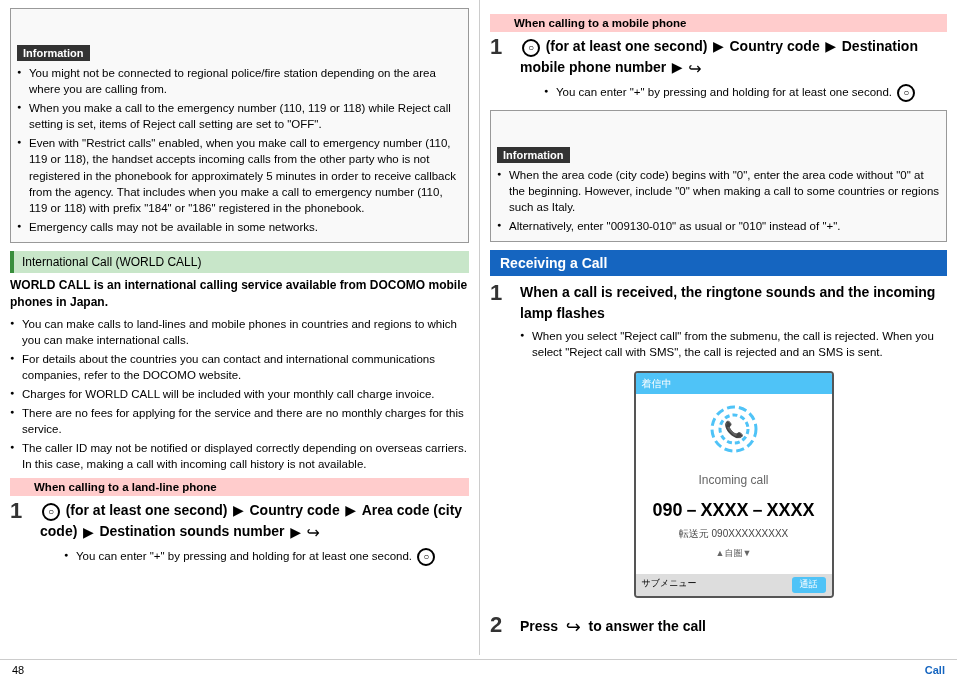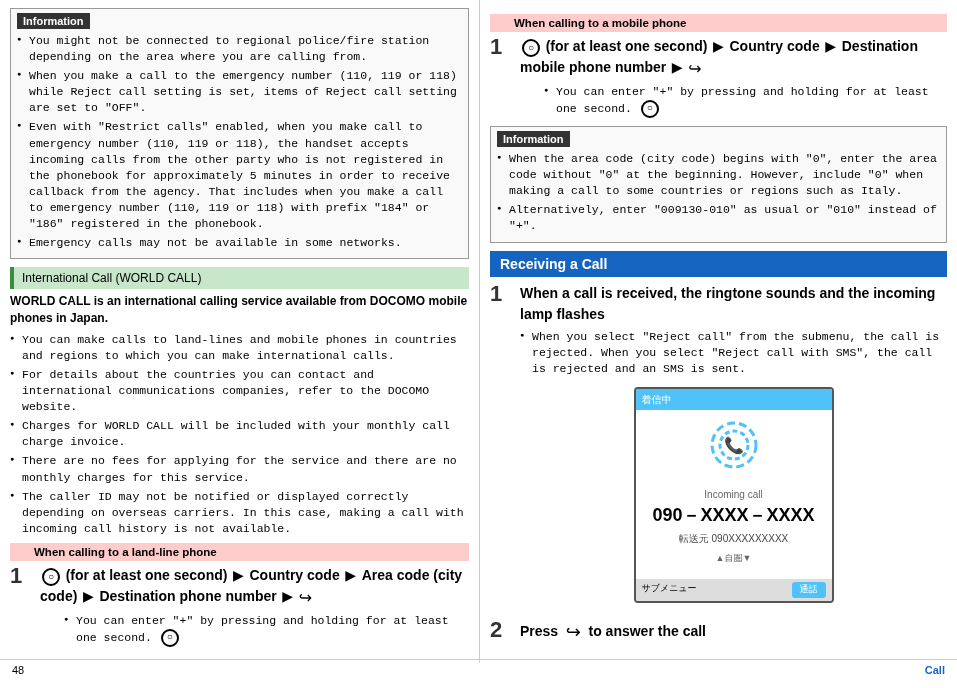--- a/index.html
+++ b/index.html
@@ -32,33 +32,33 @@
     }
     .info-section {
       border: 1px solid #999;
       padding: 4px 6px;
       margin-bottom: 6px;
       background: #f9f9f9;
     }
     .info-section .info-box {
       background: #333;
       margin-bottom: 4px;
+      margin-top: 32px;
     }
     .bullet-list {
       list-style: none;
       padding: 0;
       margin: 0;
     }
     .bullet-list li {
       padding-left: 12px;
       position: relative;
       margin-bottom: 3px;
       font-size: 11.5px;
       line-height: 1.4;
-      font-family: Liberation Mono, monospace;
     }
     .bullet-list li::before {
       content: "●";
       position: absolute;
       left: 0;
       font-size: 7px;
       top: 2px;
     }
     .section-header-green {
       background: #c8e6c9;
@@ -149,23 +149,23 @@
     .phone-screen-body {
       background: #fff;
       padding: 10px 8px;
       text-align: center;
     }
     .phone-icon-large {
       font-size: 32px;
       margin-bottom: 4px;
     }
     .incoming-label {
-      font-size: 10px;
+      font-size: 12px;
       color: #666;
-      margin-bottom: 0;
+      margin-bottom: 8px;
     }
     .phone-number-large {
       font-size: 18px;
       font-weight: bold;
       margin-bottom: 2px;
     }
     .phone-forward {
       font-size: 10px;
       color: #444;
       margin-bottom: 6px;
@@ -241,21 +241,21 @@
       <div class="step-block">
         <div class="step-number">1</div>
         <div class="step-content">
           <span class="circle-btn">○</span>
           <strong>(for at least one second)</strong>
           <span class="arrow-right">▶</span>
           <strong>Country code</strong>
           <span class="arrow-right">▶</span>
           <strong>Area code (city code)</strong>
           <span class="arrow-right">▶</span>
-          <strong>Destination phone number</strong>
+          <strong>Destination sounds number</strong>
           <span class="arrow-right">▶</span>
           <span style="font-size:16px; vertical-align:middle;">↪</span>
           <ul class="bullet-list indented">
             <li>
               <span>You can enter "+" by pressing and holding    for at least one second.</span>
               <span class="circle-btn">○</span>
             </li>
           </ul>
         </div>
       </div>

